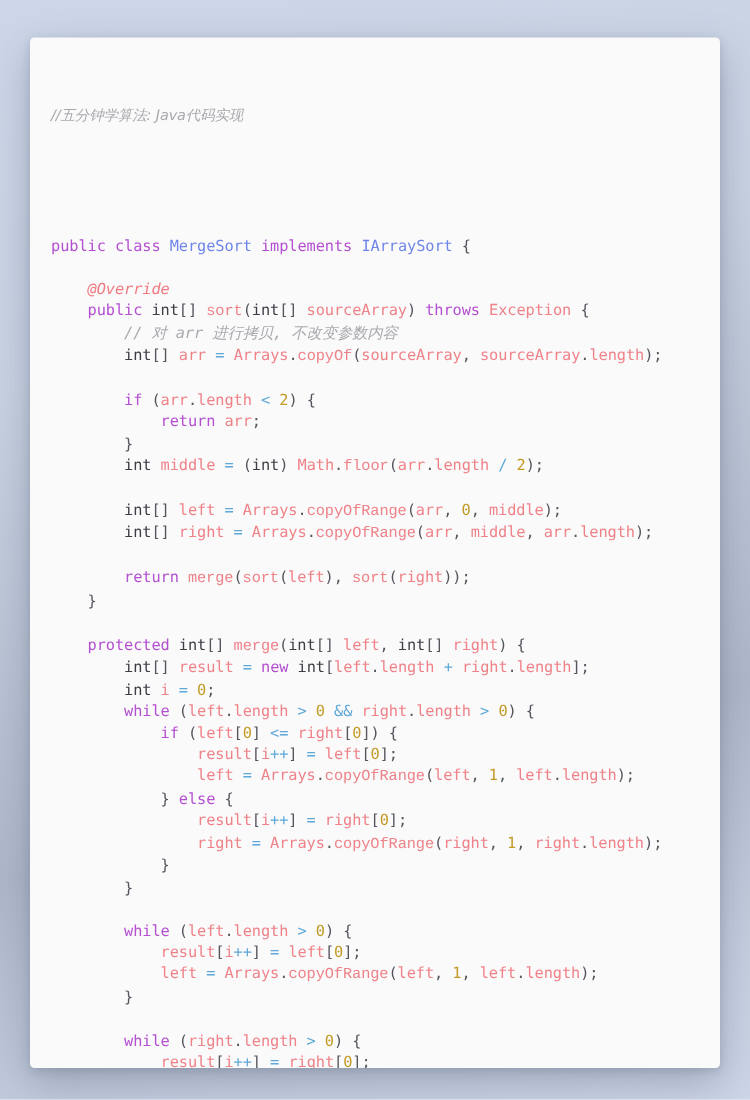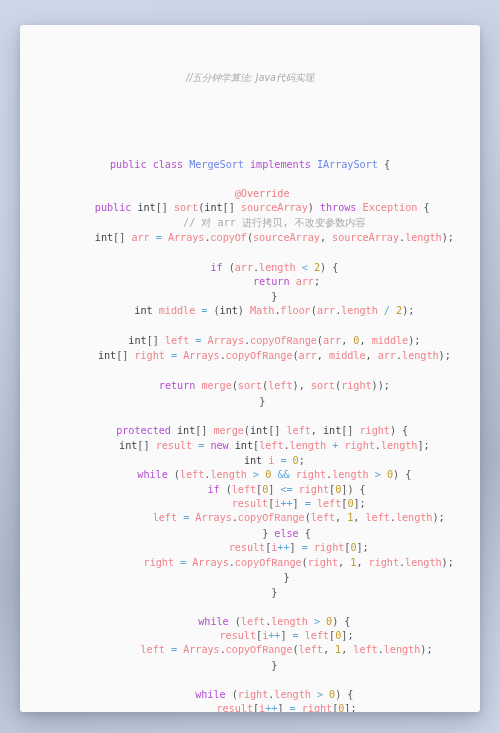--- a/index.html
+++ b/index.html
@@ -36,31 +36,31 @@
 
   .code-area {
     padding: 17px 14px 10px 14px;
     font-size: 10.2px;
     line-height: 14.45px;
     white-space: pre;
     color: #3a3a3a;
     letter-spacing: -0.05px;
   }
 
-  .line { min-height: 14.45px; text-align: center; }
+  .line { min-height: 14.45px; }
   .line.blank { height: 14.45px; }
 
   
   .t-header   { color: #a8a8ae; font-style: italic; font-family: "DejaVu Sans", "Liberation Sans", sans-serif; font-size: 9.6px; }
-  .t-comment  { color: #a9a9b0; }
+  .t-comment  { color: #a9a9b0; font-style: italic; }
   .t-kw       { color: #b34fd0; }
   .t-type     { color: #3d3d46; }
   .t-class    { color: #6f86e8; }
   .t-iface    { color: #6f86e8; }
-  .t-anno     { color: #ef7a82; }
+  .t-anno     { color: #ef7a82; font-style: italic; }
   .t-ident    { color: #ef8289; }
   .t-call     { color: #ef8289; font-family: Liberation Mono, monospace; }
   .t-num      { color: #c29a24; }
   .t-op       { color: #5fa8d8; }
   .t-punc     { color: #55555e; }
   .t-plain    { color: #3d3d46; }
 </style>
 </head>
 <body>
 

